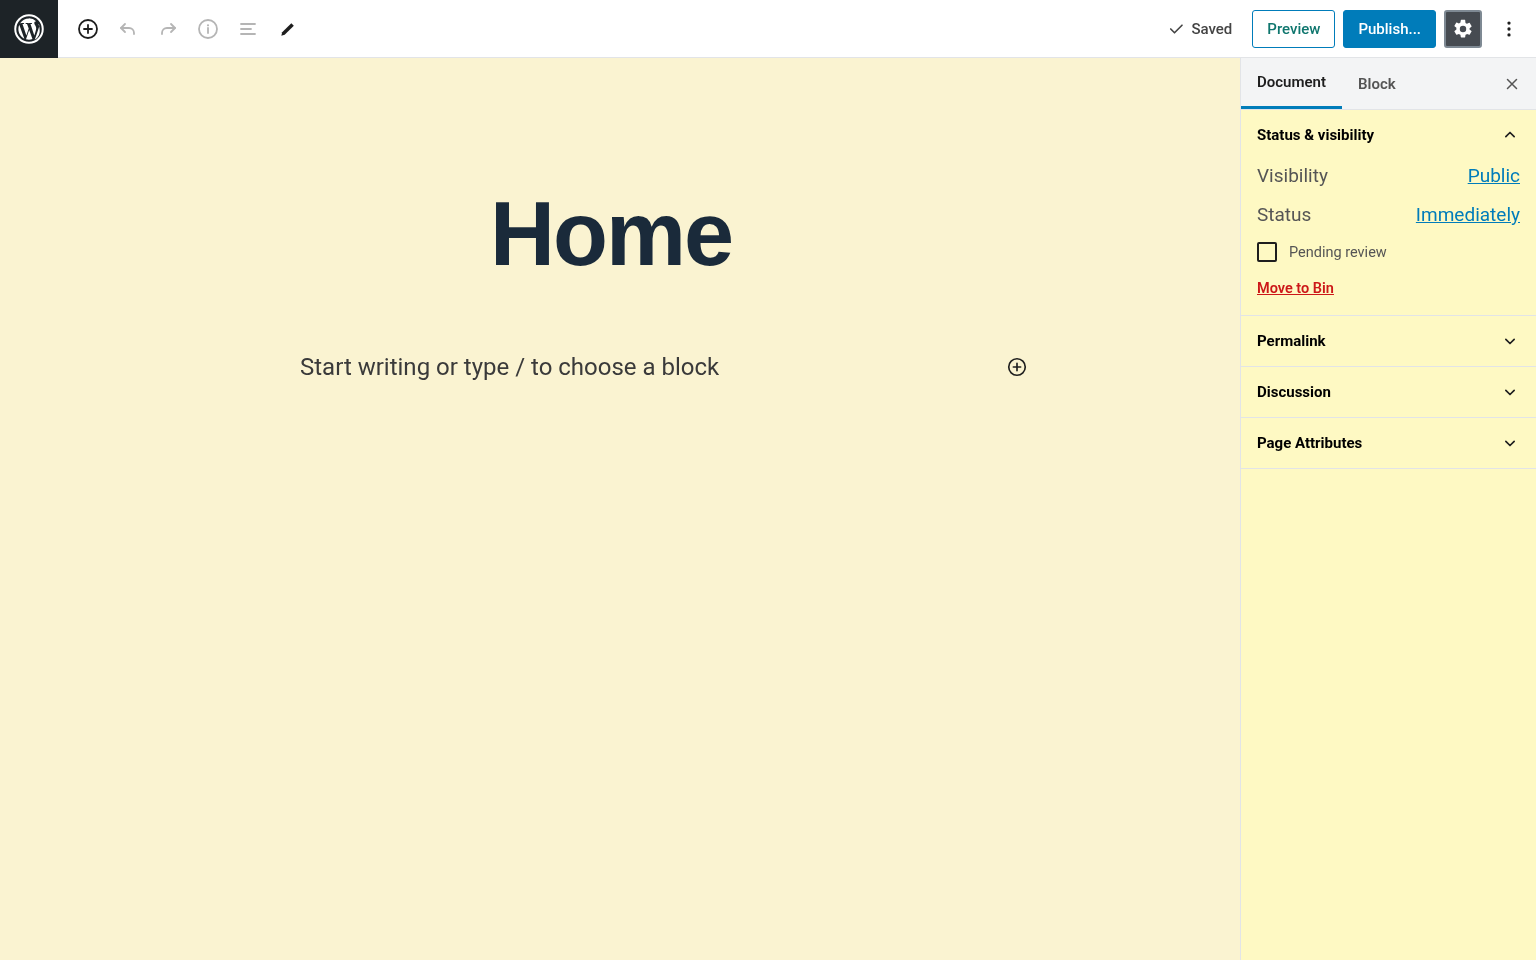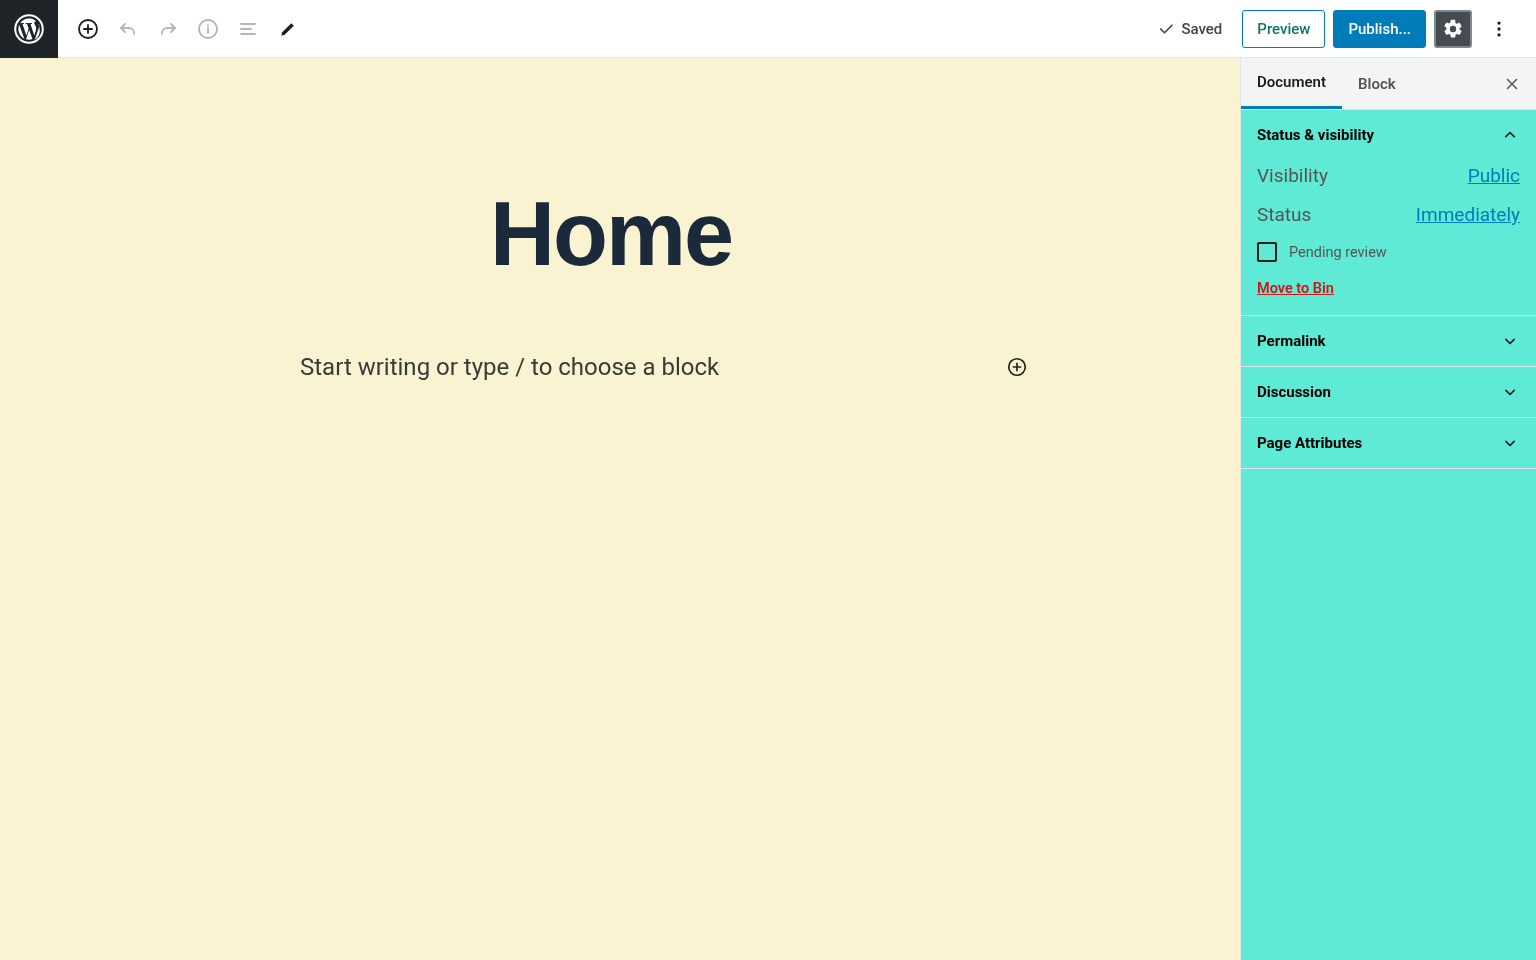--- a/index.html
+++ b/index.html
@@ -27,21 +27,21 @@
   .toolbar-btn {
     width: 40px; height: 40px;
     display: flex; align-items: center; justify-content: center;
     color: #1e1e1e;
     cursor: pointer;
   }
   .toolbar-btn.disabled { color: #b5b5b5; cursor: default; }
   .toolbar-right {
     margin-left: auto;
     display: flex; align-items: center; gap: 8px;
-    padding-right: 18px;
+    padding-right: 8px;
   }
   .saved {
     display: flex; align-items: center; gap: 6px;
     color: #444; font-size: 15px; font-weight: 500;
     margin-right: 12px;
   }
   .btn {
     height: 38px; padding: 0 14px;
     font-size: 15px; font-weight: 500;
     border-radius: 3px;
@@ -101,21 +101,21 @@
     margin-right: 10px;
     width: 26px; height: 26px;
     color: #1e1e1e;
     display: flex; align-items: center; justify-content: center;
   }
 
   
   .sidebar {
     width: 296px;
     border-left: 1px solid #e2e4e7;
-    background: #5eead4;
+    background: #fef9c3;
     display: flex; flex-direction: column;
     min-width: 296px;
   }
   .sidebar-tabs {
     height: 52px;
     display: flex; align-items: stretch;
     border-bottom: 1px solid #e2e4e7;
     background: #f3f4f5;
     position: relative;
   }

